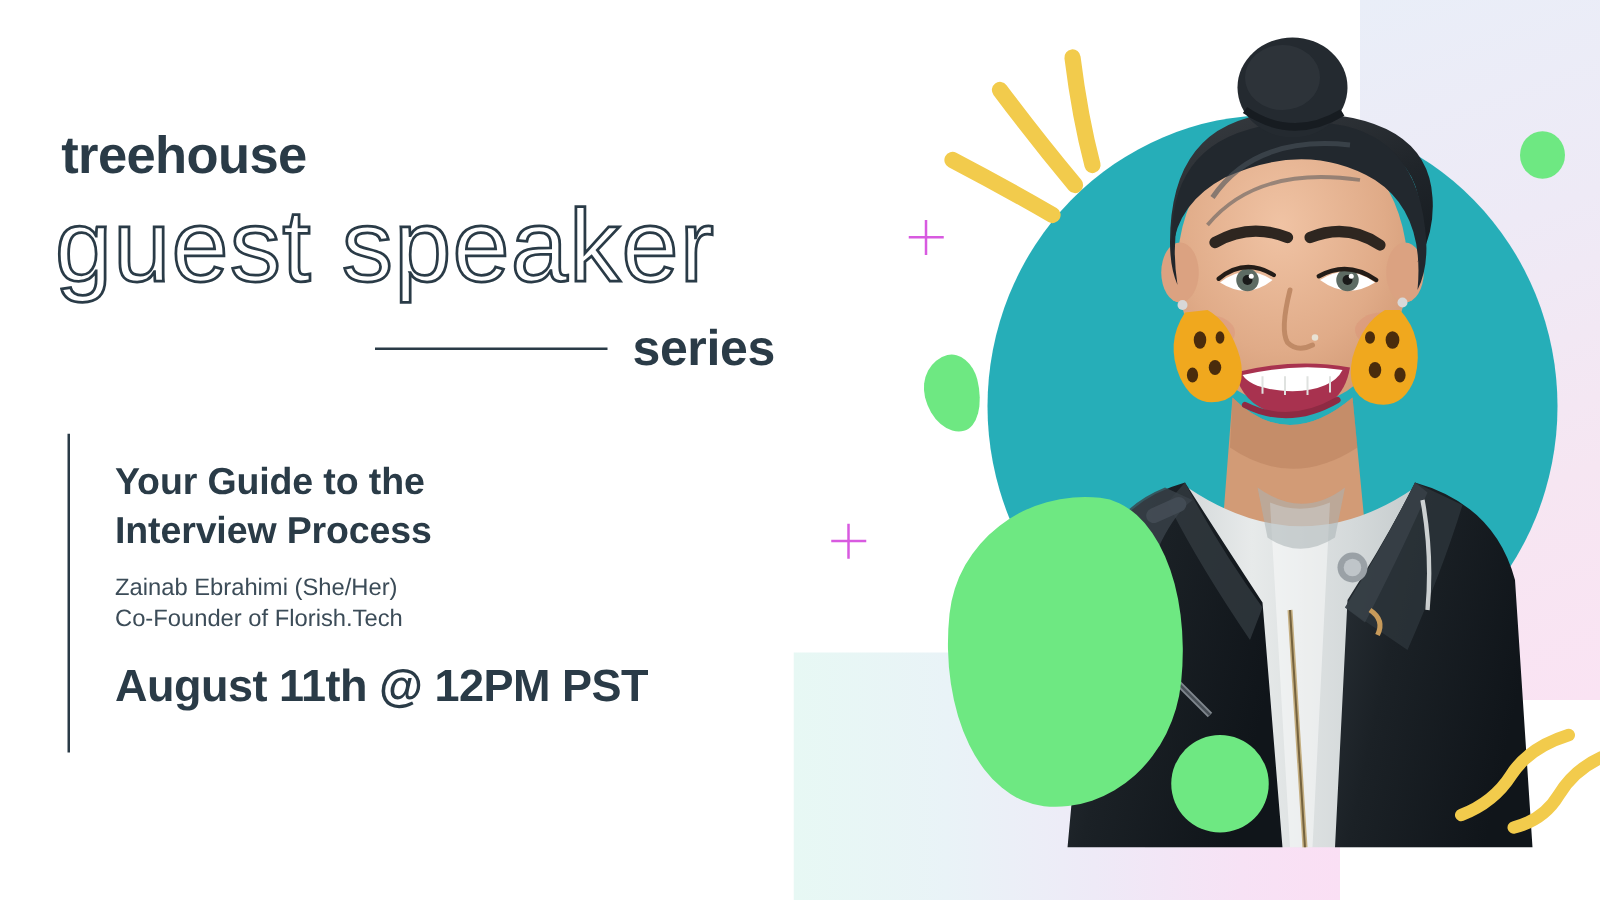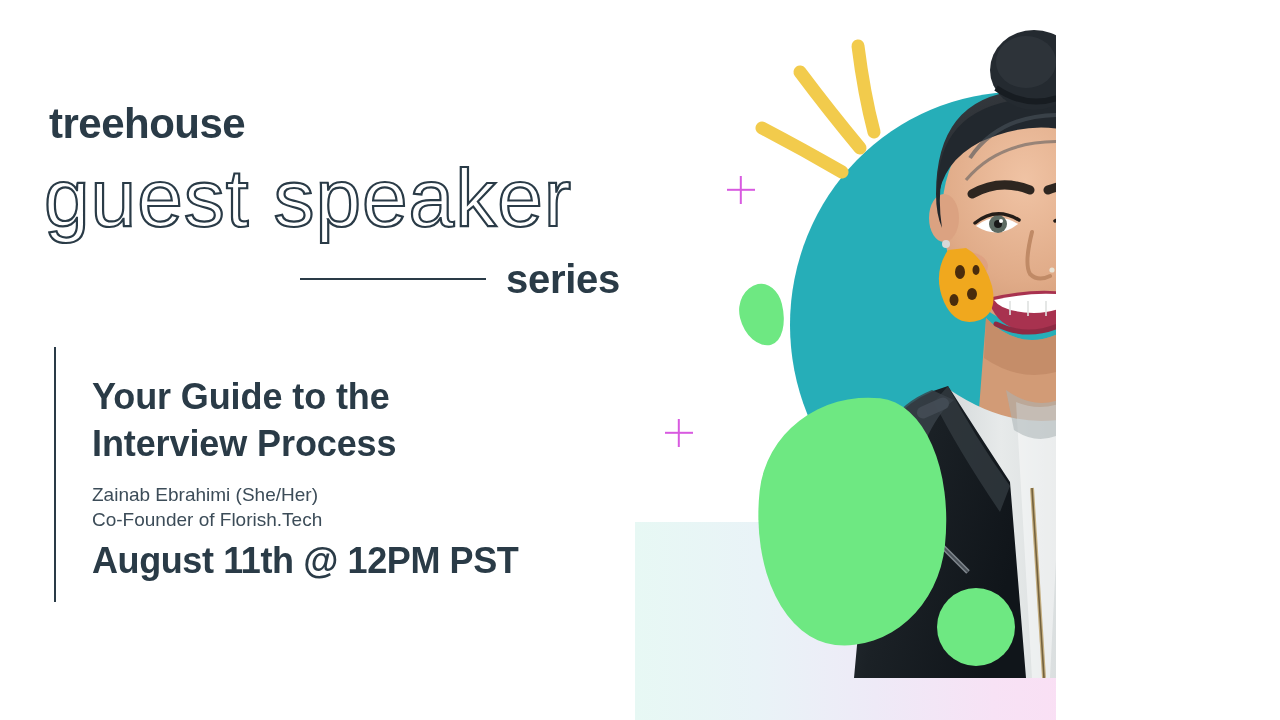--- a/index.html
+++ b/index.html
@@ -3,21 +3,21 @@
 <meta charset="utf-8">
 <title>Treehouse Guest Speaker Series</title>
 <style>
   html, body {
     margin: 0;
     padding: 0;
     background: #ffffff;
   }
   #canvas {
     position: relative;
-    width: 1056px;
+    width: 1280px;
     height: 720px;
     overflow: hidden;
     background: #ffffff;
     font-family: "Liberation Sans", sans-serif;
     text-decoration: underline;
     -webkit-font-smoothing: antialiased;
   }
 
   
   .panel-tr {
@@ -186,38 +186,38 @@
     background: #2a3b47;
   }
 
   .info-block {
     position: absolute;
     left: 92px;
     top: 366px;
     width: 540px;
   }
   .talk-title {
-    font-size: 36px;
+    font-size: 30px;
     font-weight: 600;
     color: #2a3b47;
     line-height: 1.30;
     letter-spacing: -0.1px;
-    margin: 8px 0 14px 0;
+    margin: 0 0 14px 0;
     max-width: 340px;
   }
   .speaker-name, .speaker-role {
     font-size: 19px;
     font-weight: 400;
     color: #3c4c58;
     line-height: 1.33;
     letter-spacing: 0px;
     margin: 0;
   }
   .event-datetime {
-    margin-top: 9px;
+    margin-top: 20px;
     font-size: 36px;
     font-weight: 700;
     color: #2a3b47;
     letter-spacing: -0.4px;
     line-height: 1.1;
     white-space: nowrap;
   }
 </style>
 </head>
 <body>

